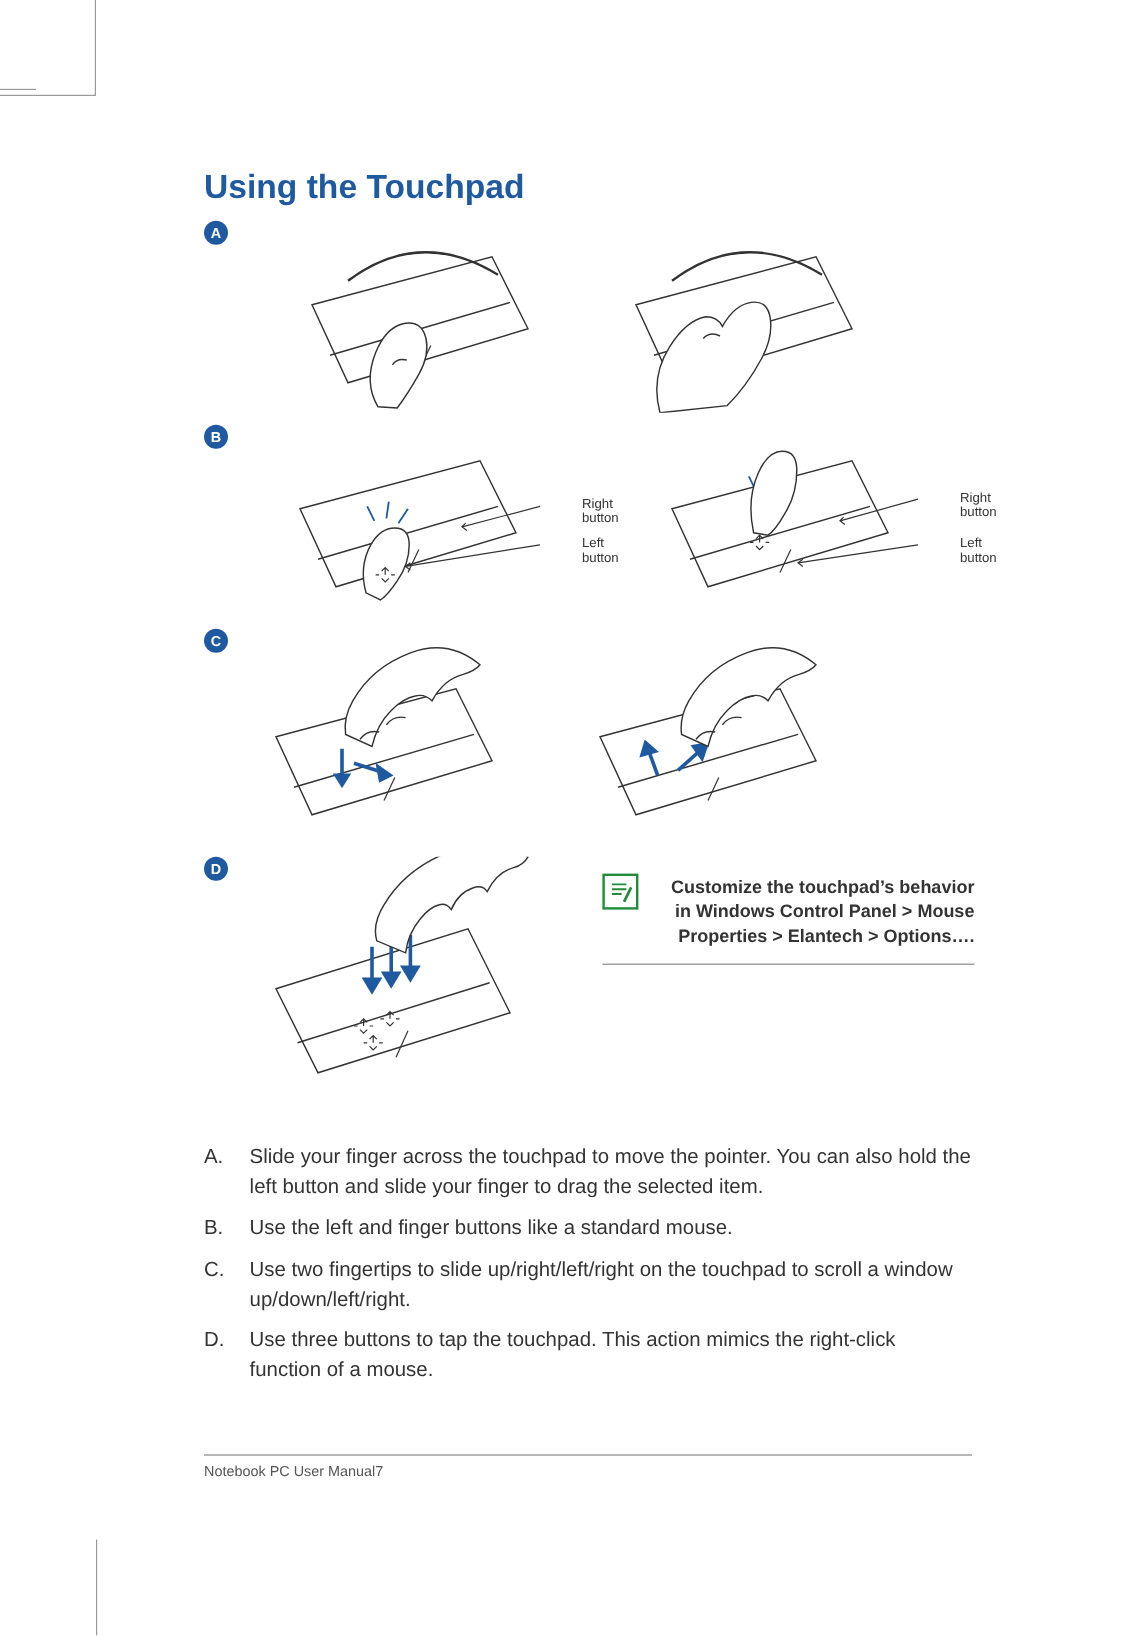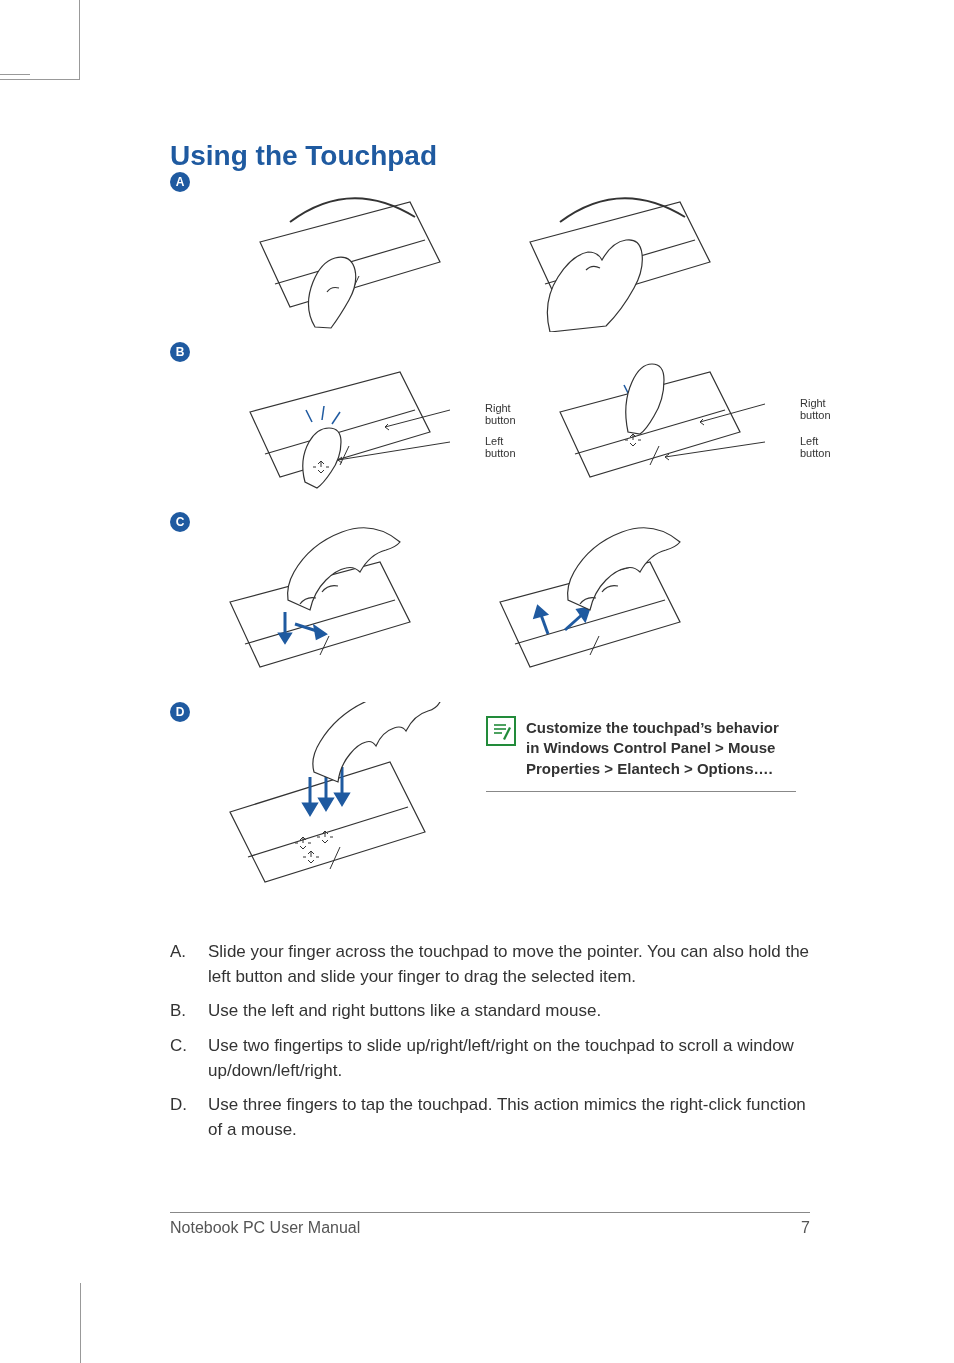--- a/index.html
+++ b/index.html
@@ -18,43 +18,44 @@
     position: absolute;
     left: 170px;
     top: 140px;
     width: 640px;
   }
   h1.section-title {
     font-family: Verdana, Geneva, sans-serif;
     font-weight: 700;
     font-size: 28px;
     color: #1f5aa0;
-    margin-bottom: 0;
+    margin-bottom: 12px;
   }
   .badge {
     width: 20px; height: 20px; border-radius: 50%;
     background: #1f5aa0; color: #fff; font-weight: 700;
     font-size: 12px; display: flex; align-items:center; justify-content:center;
     font-family: Arial, sans-serif;
   }
   .diagram-area { position: relative; height: 740px; }
   .row { position: absolute; left: 0; width: 100%; }
   .row .badge { position:absolute; left:0; top:0; }
 
   
   .tp-wrap { position:absolute; }
 
   .label-line { position:absolute; font-size:11px; color:#333; font-family: Arial, sans-serif; margin-left: 32px; }
 
   .note-box {
     position: absolute;
-    left: 316px; top: 540px;
+    left: 332px; top: 540px;
     width: 310px;
     border-bottom: 1px solid #888;
     padding: 6px 0 12px 40px;
+    text-align: right;
   }
   .note-icon {
     position:absolute; left:0; top:4px; width:30px; height:30px;
     border:2px solid #228b3a; color:#228b3a;
     display:flex; align-items:center; justify-content:center;
     font-weight:bold; font-size:20px;
   }
   .note-box .txt { font-weight:700; font-size:15px; color:#333; line-height:1.35; font-family: "Segoe UI", Arial, sans-serif; }
 
   ol.desc {
@@ -71,23 +72,23 @@
     width: 38px; flex-shrink:0;
   }
   ol.desc li .body { flex:1; }
 
   .footer {
     position:absolute;
     left:170px; width:640px;
     top: 1212px;
     border-top:1px solid #888;
     padding-top:6px;
-    font-size:16px;
+    font-size:12px;
     color:#555;
-    display:flex; justify-content:space-between;
+    display:flex; justify-content:flex-start;
   }
 </style>
 </head>
 <body>
 
 <div class="crop-top"></div>
 <div class="crop-top-h"></div>
 <div class="crop-bottom"></div>
 
 <div class="page">
@@ -300,29 +301,29 @@
 
   </div>
 
   <ol class="desc">
     <li>
         <span class="let">A.</span>
         <span class="body">Slide your finger across the touchpad to move the pointer. You can also hold the left button and slide your finger to drag the selected item.</span>
       </li>
     <li>
         <span class="let">B.</span>
-        <span class="body">Use the left and right buttons like a standard mouse.</span>
+        <span class="body">Use the left and finger buttons like a standard mouse.</span>
       </li>
     <li>
         <span class="let">C.</span>
         <span class="body">Use two fingertips to slide up/right/left/right on the touchpad to scroll a window up/down/left/right.</span>
       </li>
     <li>
         <span class="let">D.</span>
-        <span class="body">Use three fingers to tap the touchpad. This action mimics the right-click function of a mouse.</span>
+        <span class="body">Use three buttons to tap the touchpad. This action mimics the right-click function of a mouse.</span>
       </li>
   </ol>
 </div>
 
 <div class="footer">
   <span>Notebook PC User Manual</span>
   <span>7</span>
 </div>
 
 </body></html>

